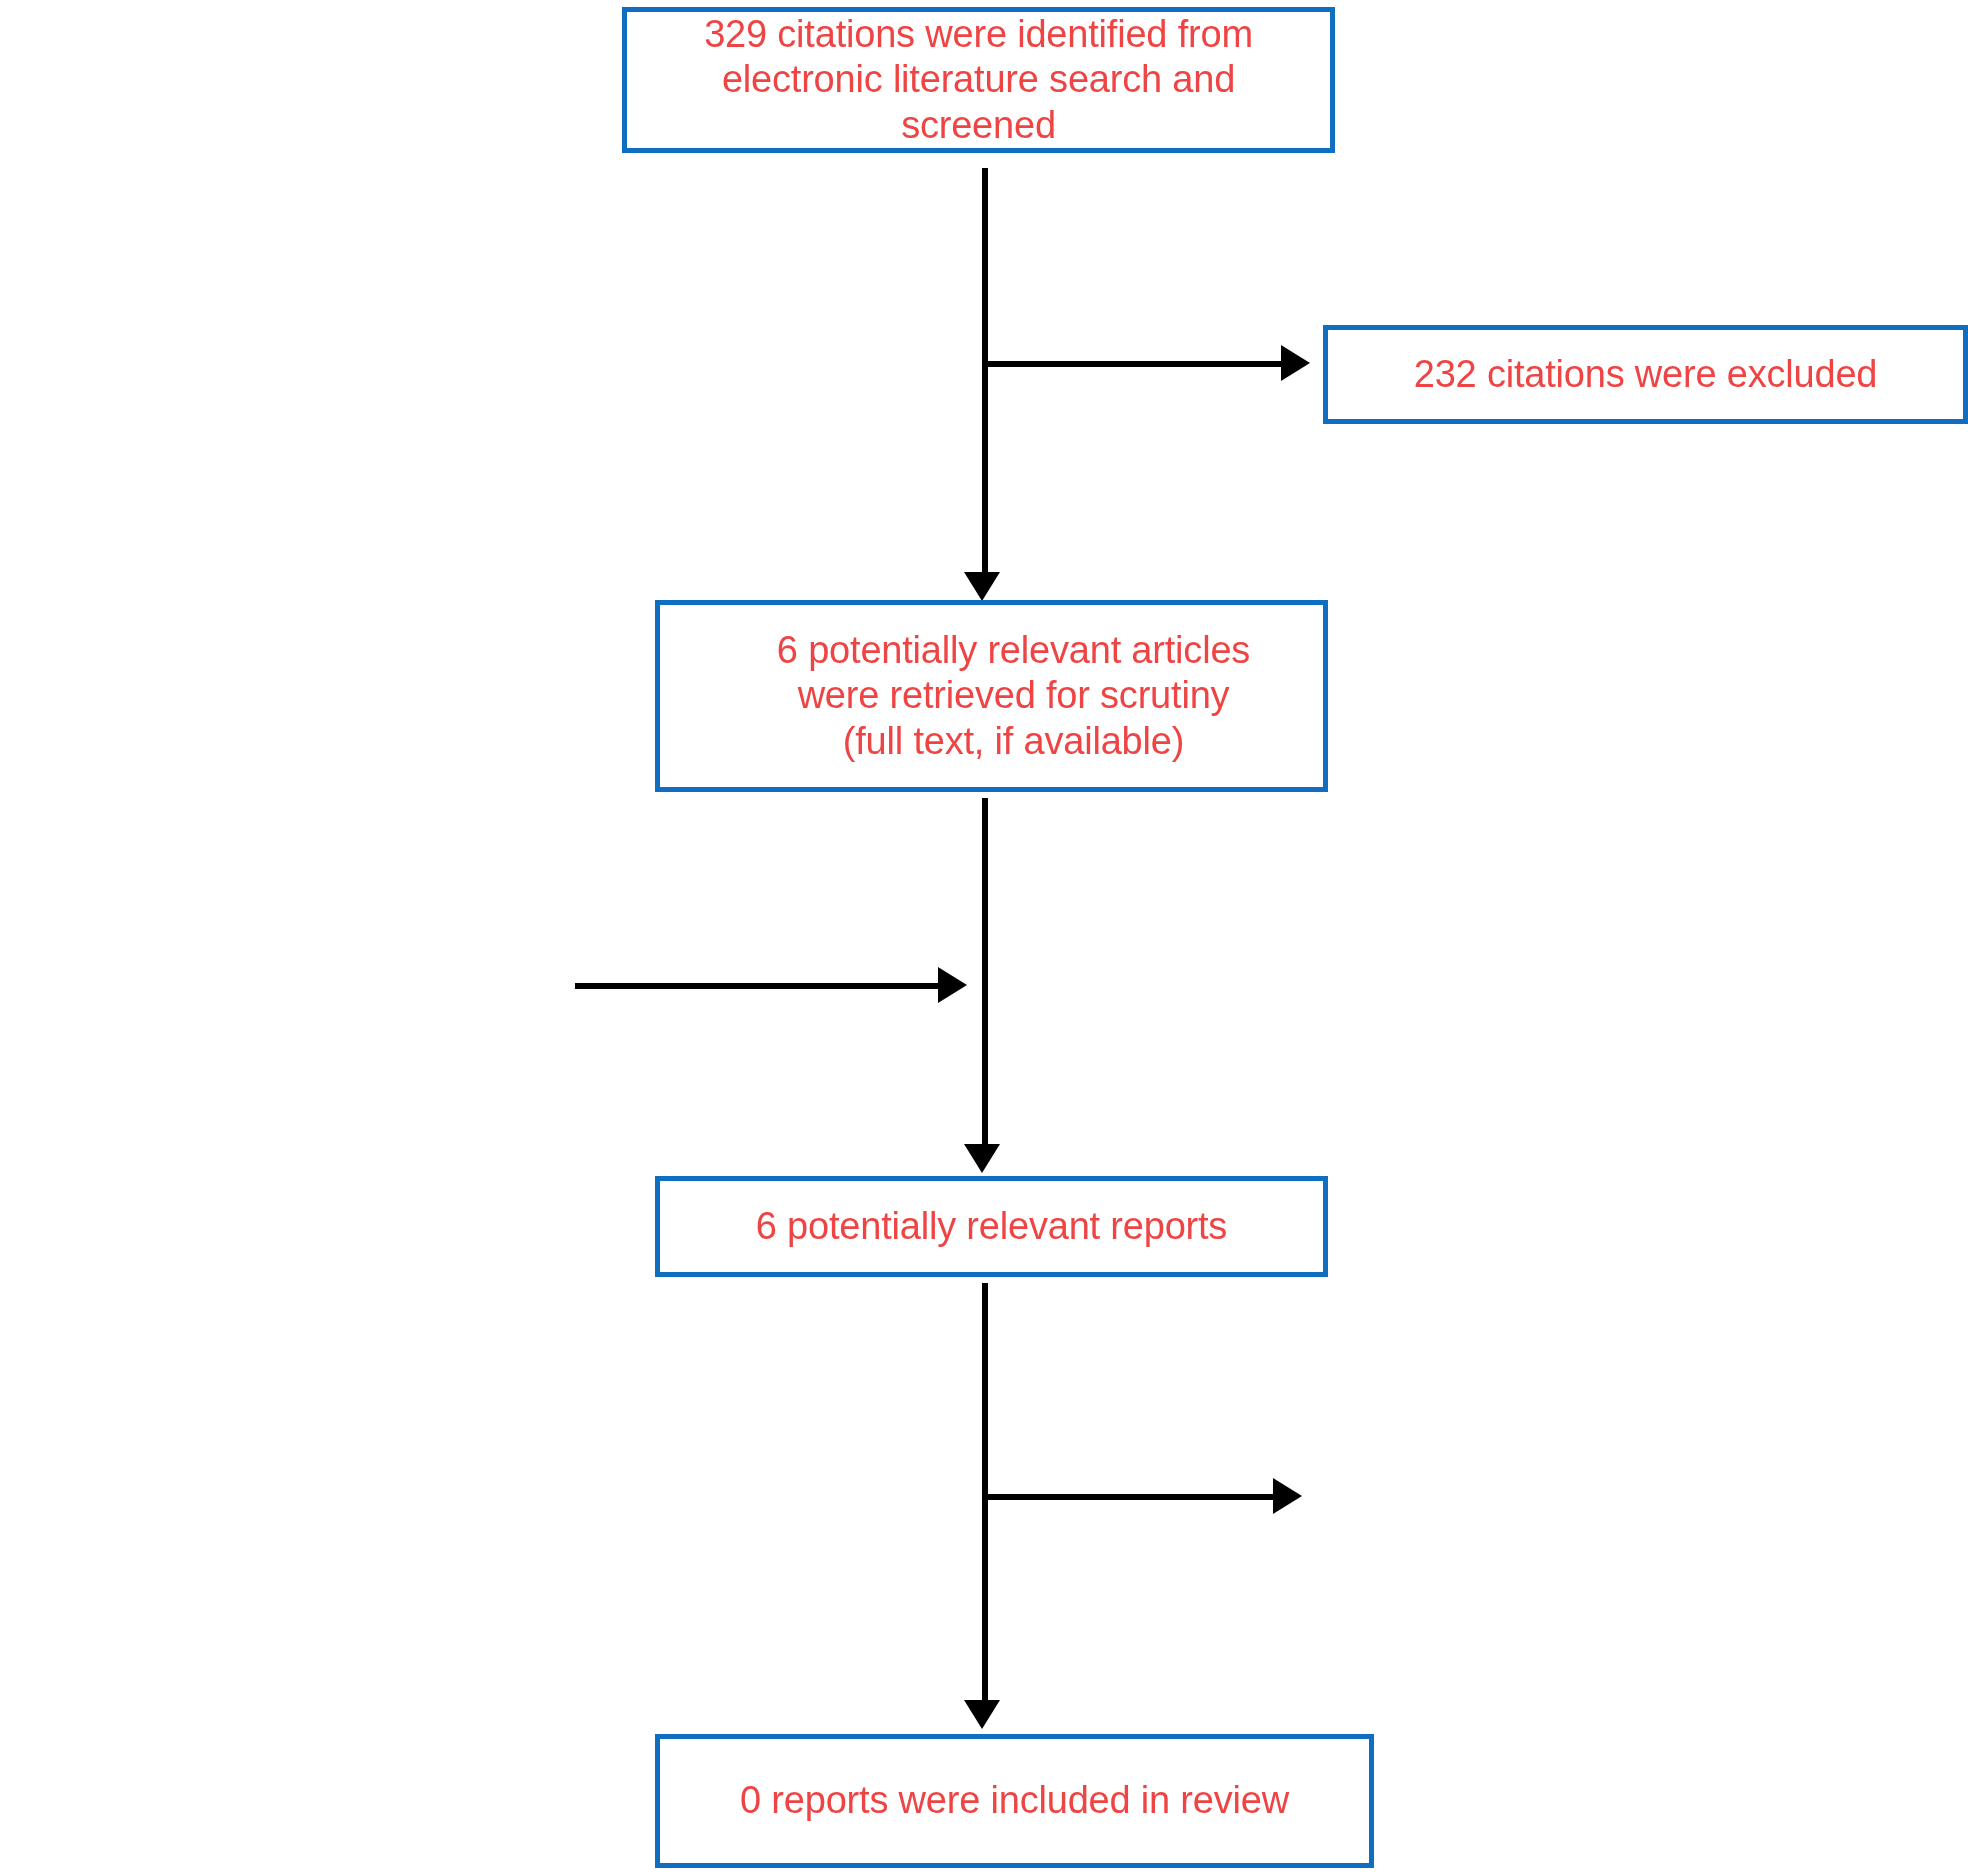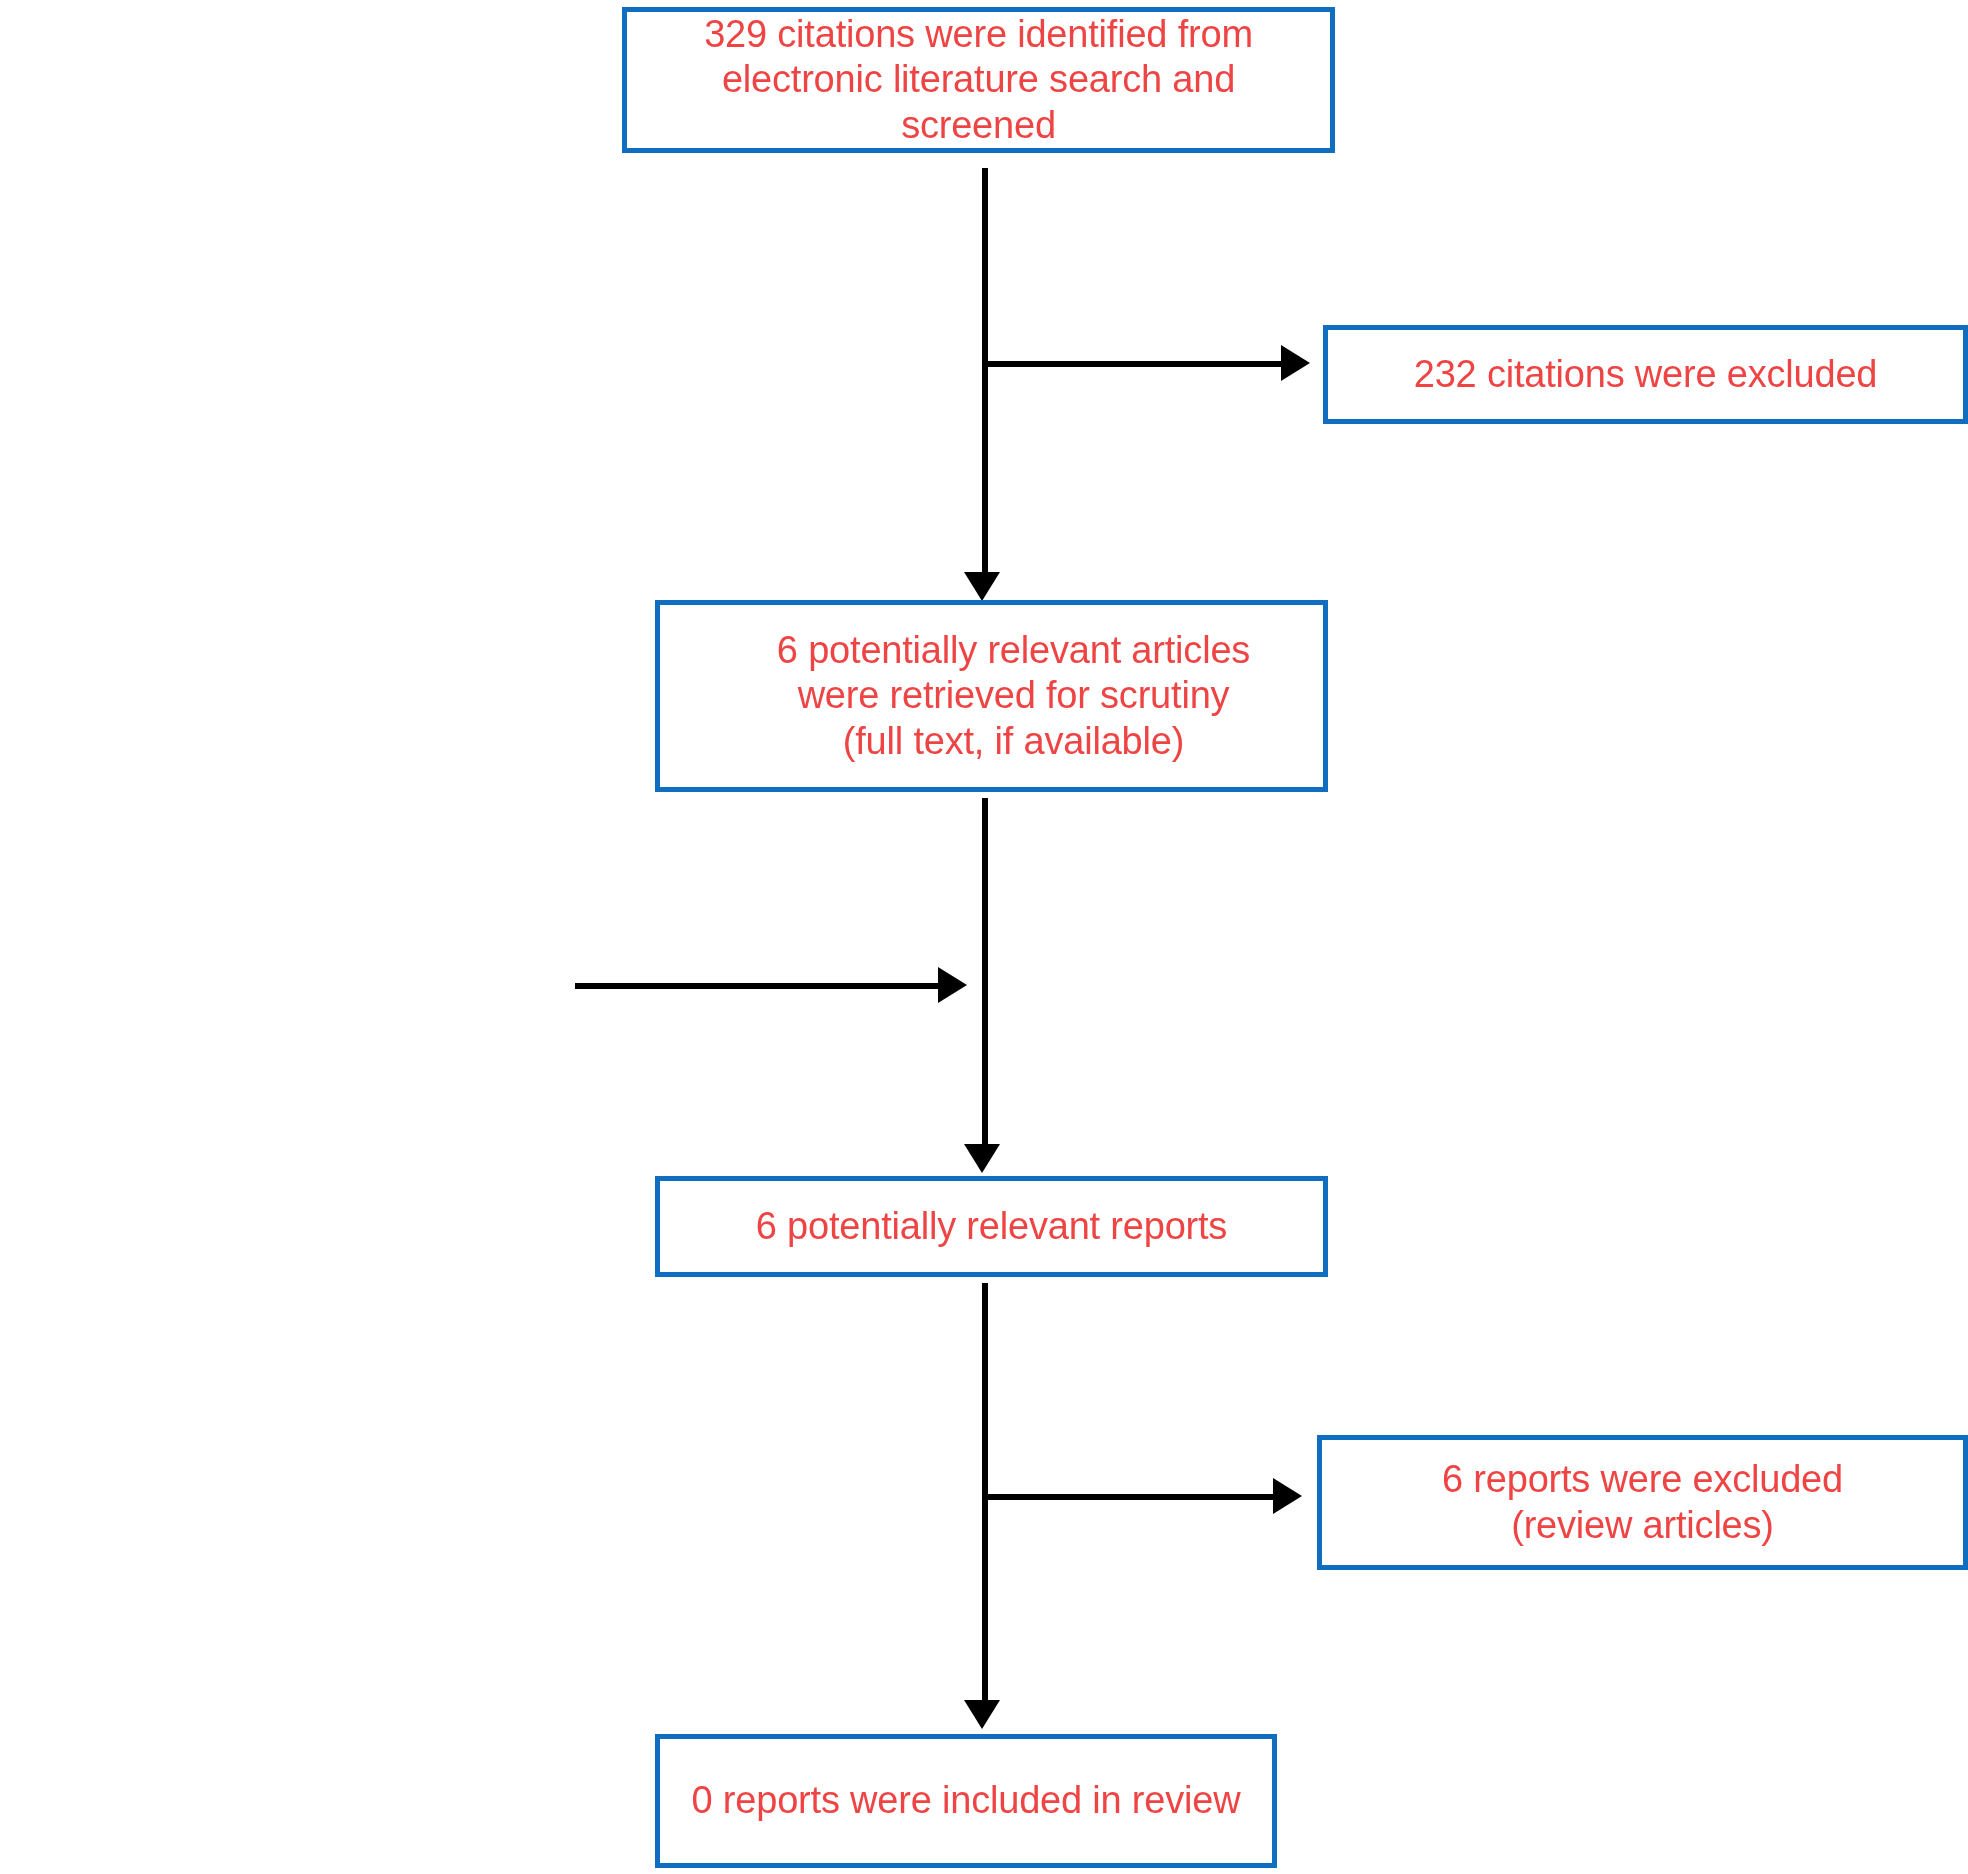--- a/index.html
+++ b/index.html
@@ -68,21 +68,21 @@
     border-left: 29px solid #000000;
   }
 
   
   #box-identified   { left: 622px;  top: 7.1px;    width: 713px; height: 146px; }
   #box-excluded-1   { left: 1323px; top: 325px;  width: 645px; height: 99px; }
   #box-retrieved    { left: 655px;  top: 600px;  width: 673px; height: 192px; padding-left: 44px; }
   #box-other-src    { left: 5.3px;    top: 878px;  width: 552px; height: 206px; }
   #box-reports      { left: 655px;  top: 1176px; width: 673px; height: 101px; }
   #box-excluded-2   { left: 1317px; top: 1435px; width: 651px; height: 135px; }
-  #box-included     { left: 655px;  top: 1734px; width: 622px; height: 134px; }
+  #box-included     { left: 655px;  top: 1734px; width: 719px; height: 134px; }
 
   
   #trunk-1          { left: 982px; top: 168px;  height: 408px; }
   #arrow-1          { left: 964px; top: 572px; }
   
   #branch-1         { left: 982px; top: 361px;  width: 301px; }
   #arrow-branch-1   { left: 1281px; top: 345px; }
 
   
   #trunk-2          { left: 982px; top: 798px;  height: 349px; }
@@ -134,23 +134,19 @@
   <div class="flow-box" id="box-reports">
     <span class="box-text">6 potentially relevant reports</span>
   </div>
 
   <div class="conn-v" id="trunk-3"></div>
   <div class="arrowhead-down" id="arrow-3"></div>
 
   <div class="conn-h" id="branch-3"></div>
   <div class="arrowhead-right" id="arrow-branch-3"></div>
 
-  <div class="flow-box" id="box-excluded-2">
-    <span class="box-text">6 reports were excluded
-(review articles)</span>
-  </div>
 
   <div class="flow-box" id="box-included">
     <span class="box-text">0 reports were included in review</span>
   </div>
 
 </div>
 
 
 </body></html>

